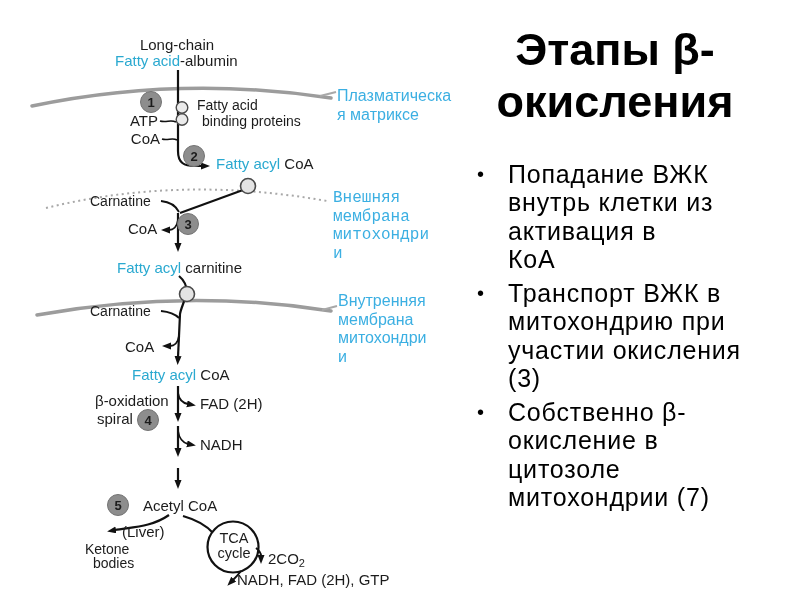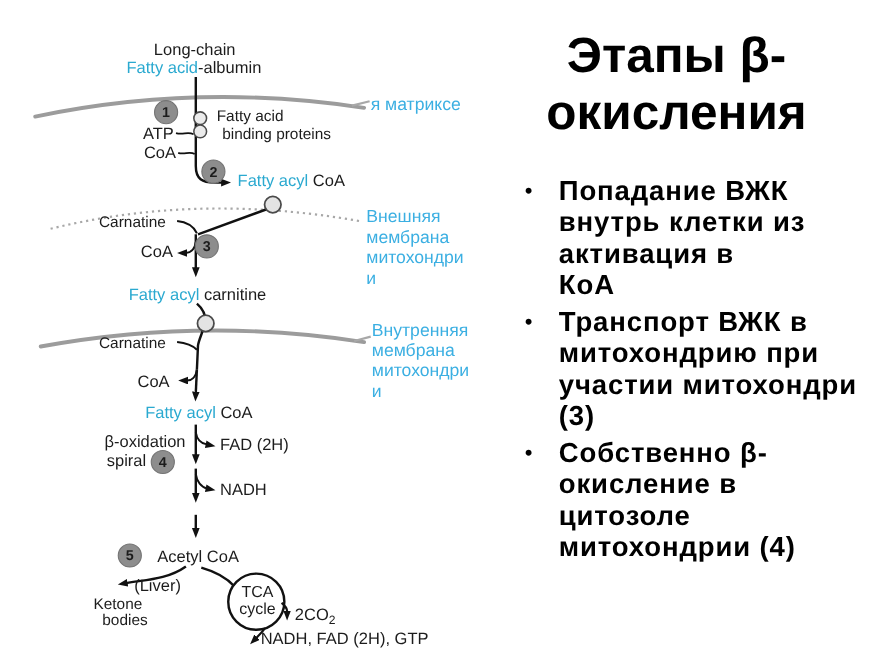--- a/index.html
+++ b/index.html
@@ -10,21 +10,21 @@
   svg text{font-family:"Liberation Sans",sans-serif;fill:#1c1c1c;}
   .mem-label{position:absolute;color:#3bafe2;font-size:16px;line-height:18.5px;
              font-family:"Liberation Sans",sans-serif;}
   .content{position:absolute;left:454px;top:0;width:346px;height:600px;}
   .title{position:absolute;left:0;top:24px;width:322px;text-align:center;
          font-weight:bold;font-size:45px;line-height:52px;color:#000;}
   .bullets{position:absolute;left:0;top:160px;width:346px;}
   .bullet{display:flex;margin-bottom:5px;}
   .dot{flex:0 0 54px;padding-left:23px;box-sizing:border-box;font-size:20px;
        line-height:28.45px;color:#000;}
-  .btext{color:#000;font-weight:bold;}
+  .btext{color:#000;}
   .bl{font-size:25px;line-height:28.45px;white-space:nowrap;letter-spacing:0.8px;}
 </style>
 </head>
 <body>
 
 <div class="slide">
 
   <div class="diagram-wrap">
     <svg width="470" height="600" viewBox="0 0 470 600">
       <defs>
@@ -110,23 +110,24 @@
       <text x="122" y="537" font-size="15">(Liver)</text>
       <text x="85" y="554" font-size="14">Ketone</text>
       <text x="93" y="568" font-size="14">bodies</text>
       <text x="234" y="543" text-anchor="middle" font-size="14.5">TCA</text>
       <text x="234" y="558" text-anchor="middle" font-size="14.5">cycle</text>
       <text x="268" y="564" font-size="15"><tspan>2CO</tspan><tspan font-size="11" dy="3">2</tspan></text>
       <text x="237" y="585" font-size="15">NADH, FAD (2H), GTP</text>
     </svg>
 
     <div class="mem-label" style="left:337px;top:87px;">
+      <div>Плазматическа</div>
       <div>я матриксе</div>
     </div>
-    <div class="mem-label" style="left:333px;top:189px;">
+    <div class="mem-label" style="left:333px;top:189px;font-family:Liberation Mono, monospace;">
       <div>Внешняя</div>
       <div>мембрана</div>
       <div>митохондри</div>
       <div>и</div>
     </div>
     <div class="mem-label" style="left:338px;top:292px;">
       <div>Внутренняя</div>
       <div>мембрана</div>
       <div>митохондри</div>
       <div>и</div>
@@ -147,29 +148,29 @@
           <div class="bl">внутрь клетки из</div>
           <div class="bl">активация в</div>
           <div class="bl">КоА</div>
         </div>
       </div>
       <div class="bullet">
         <div class="dot">•</div>
         <div class="btext">
           <div class="bl">Транспорт ВЖК в</div>
           <div class="bl">митохондрию при</div>
-          <div class="bl">участии митохондри</div>
+          <div class="bl">участии окисления</div>
           <div class="bl">(3)</div>
         </div>
       </div>
       <div class="bullet">
         <div class="dot">•</div>
         <div class="btext">
           <div class="bl">Собственно β-</div>
           <div class="bl">окисление в</div>
           <div class="bl">цитозоле</div>
-          <div class="bl">митохондрии (4)</div>
+          <div class="bl">митохондрии (7)</div>
         </div>
       </div>
     </div>
   </div>
 
 </div>
 
 </body></html>

